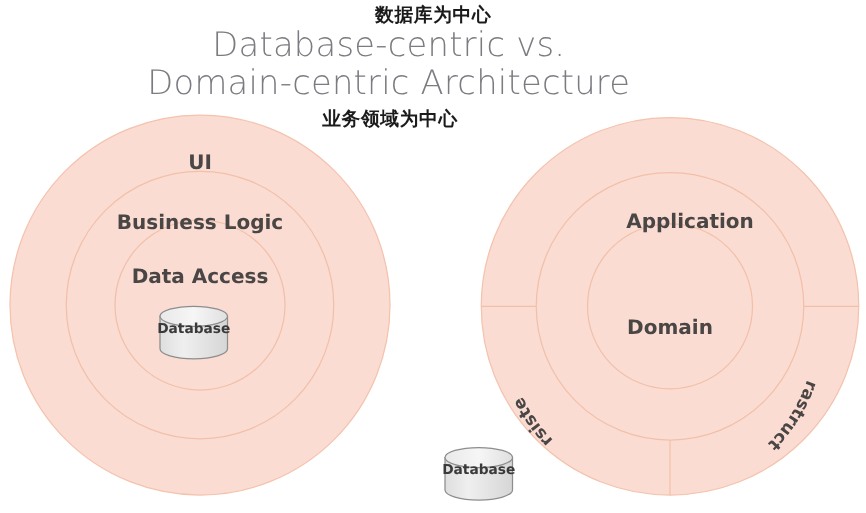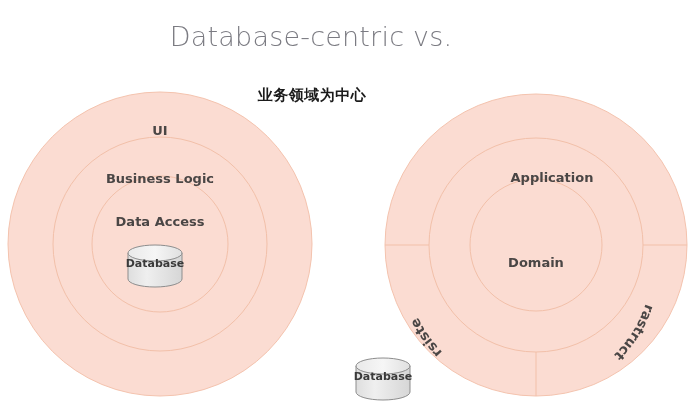--- a/index.html
+++ b/index.html
@@ -61,21 +61,21 @@
   
   .ring-label {
     position: absolute;
     font-family: "DejaVu Sans", "Liberation Sans", sans-serif;
     font-weight: 700;
     color: #4a4645;
     white-space: nowrap;
     transform: translate(-50%, -50%);
     pointer-events: none;
   }
-  .lbl-lg { font-size: 13px; }
+  .lbl-lg { font-size: 16px; }
 
   .db-label {
     position: absolute;
     font-family: "DejaVu Sans", "Liberation Sans", sans-serif;
     font-size: 11px;
     font-weight: 700;
     color: #3a3a3a;
     transform: translate(-50%, -50%);
     white-space: nowrap;
     pointer-events: none;
@@ -137,22 +137,24 @@
     </text>
 
     <g>
       <path d="M 356 366 L 356 392 A 27 8 0 0 0 410 392 L 410 366 Z" fill="url(#cylBody)" stroke="#8d8d8d" stroke-width="1"></path>
       <ellipse cx="383" cy="366" rx="27" ry="8" fill="url(#cylTop)" stroke="#8d8d8d" stroke-width="1"></ellipse>
     </g>
   </svg>
 
   <div class="title-wrap">
     <div class="title-line">Database-centric vs.</div>
+    <div class="title-line">Domain-centric Architecture</div>
   </div>
 
+  <div class="cn-anno" id="cn-top">数据库为中心</div>
   <div class="cn-anno" id="cn-bottom">业务领域为中心</div>
 
   <div class="ring-label lbl-lg" style="left:160px; top:130px;">UI</div>
   <div class="ring-label lbl-lg" style="left:160px; top:221px;">Data Access</div>
   <div class="ring-label lbl-lg" style="left:160px; top:178px;">Business Logic</div>
   <div class="db-label" style="left:155px; top:263px;">Database</div>
 
   <div class="ring-label lbl-lg" style="left:552px; top:177px;">Application</div>
   <div class="ring-label lbl-lg" style="left:536px; top:262px;">Domain</div>
 

